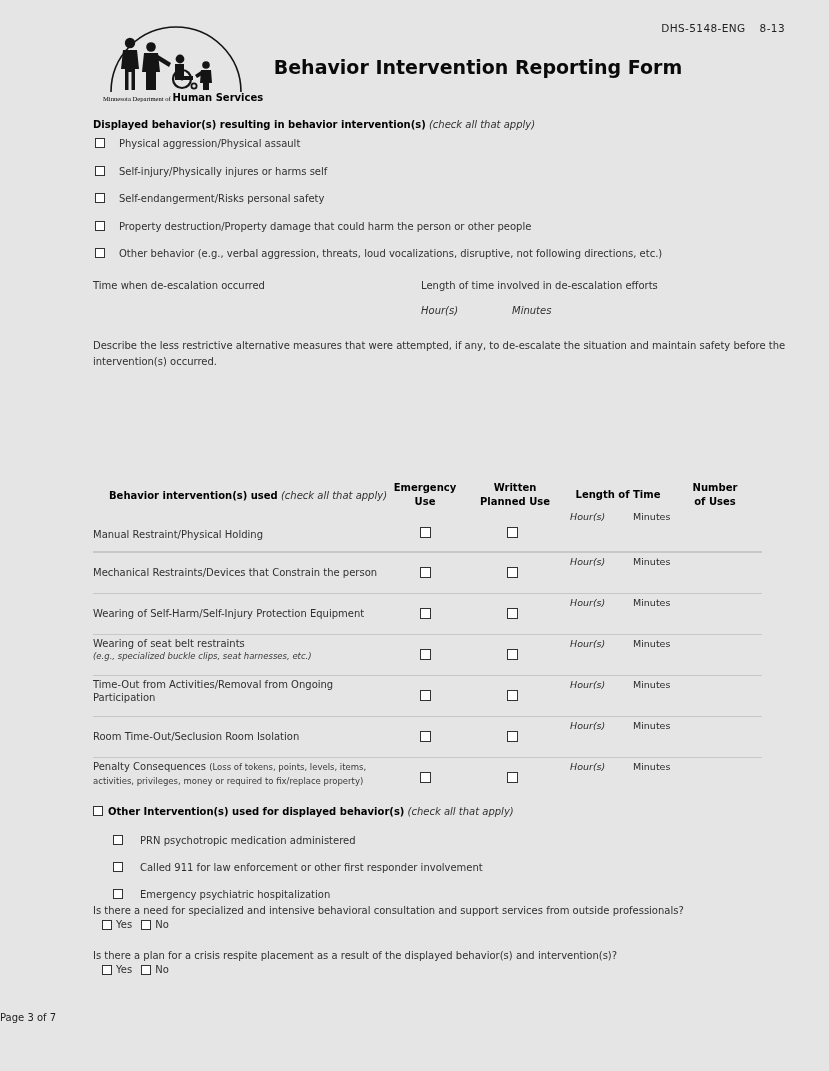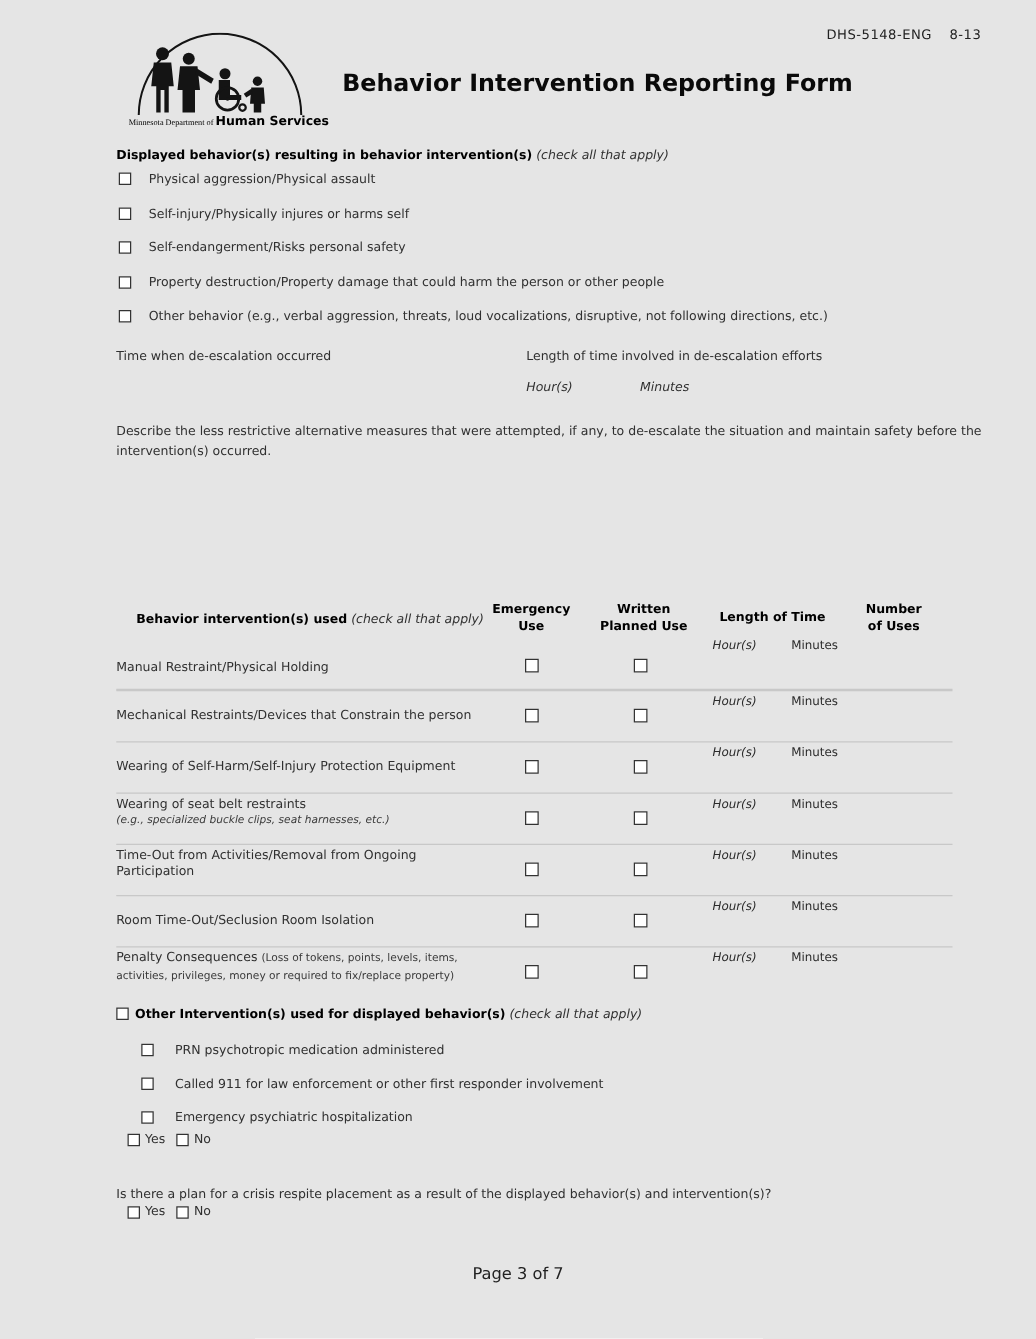--- a/index.html
+++ b/index.html
@@ -67,21 +67,21 @@
   .other-item{display:flex;align-items:flex-start;line-height:13px;margin-bottom:14px;margin-left:20px;}
   .other-item .cb{margin-right:17px;margin-top:1px;}
   
   .question{left:93px;width:720px;line-height:13px;}
   .q1{top:904px;}
   .q2{top:949px;}
   .yn{display:flex;align-items:center;margin-left:9px;margin-top:1px;}
   .yn .cb{margin-right:4px;}
   .yn .no-box{margin-left:9px;}
   
-  .footer{left:0;right:0;top:1012px;text-align:center;font-size:13px;color:#222;}
+  .footer{left:0;right:0;top:1012px;text-align:left;font-size:10px;color:#222;}
 </style>
 </head>
 <body>
 
 <div class="page">
 
   <div class="abs doc-code">
     <span>DHS-5148-ENG</span><span class="rev">8-13</span>
   </div>
 
@@ -237,20 +237,21 @@
       <span class="cb"></span>
       <span>Called 911 for law enforcement or other first responder involvement</span>
     </div>
     <div class="other-item">
       <span class="cb"></span>
       <span>Emergency psychiatric hospitalization</span>
     </div>
   </div>
 
   <div class="abs question q1">
+    <div>Is there a need for specialized and intensive behavioral consultation and support services from outside professionals?</div>
     <div class="yn">
       <span class="cb"></span>
       <span>Yes</span>
       <span class="cb no-box"></span>
       <span>No</span>
     </div>
   </div>
   <div class="abs question q2">
     <div>Is there a plan for a crisis respite placement as a result of the displayed behavior(s) and intervention(s)?</div>
     <div class="yn">

